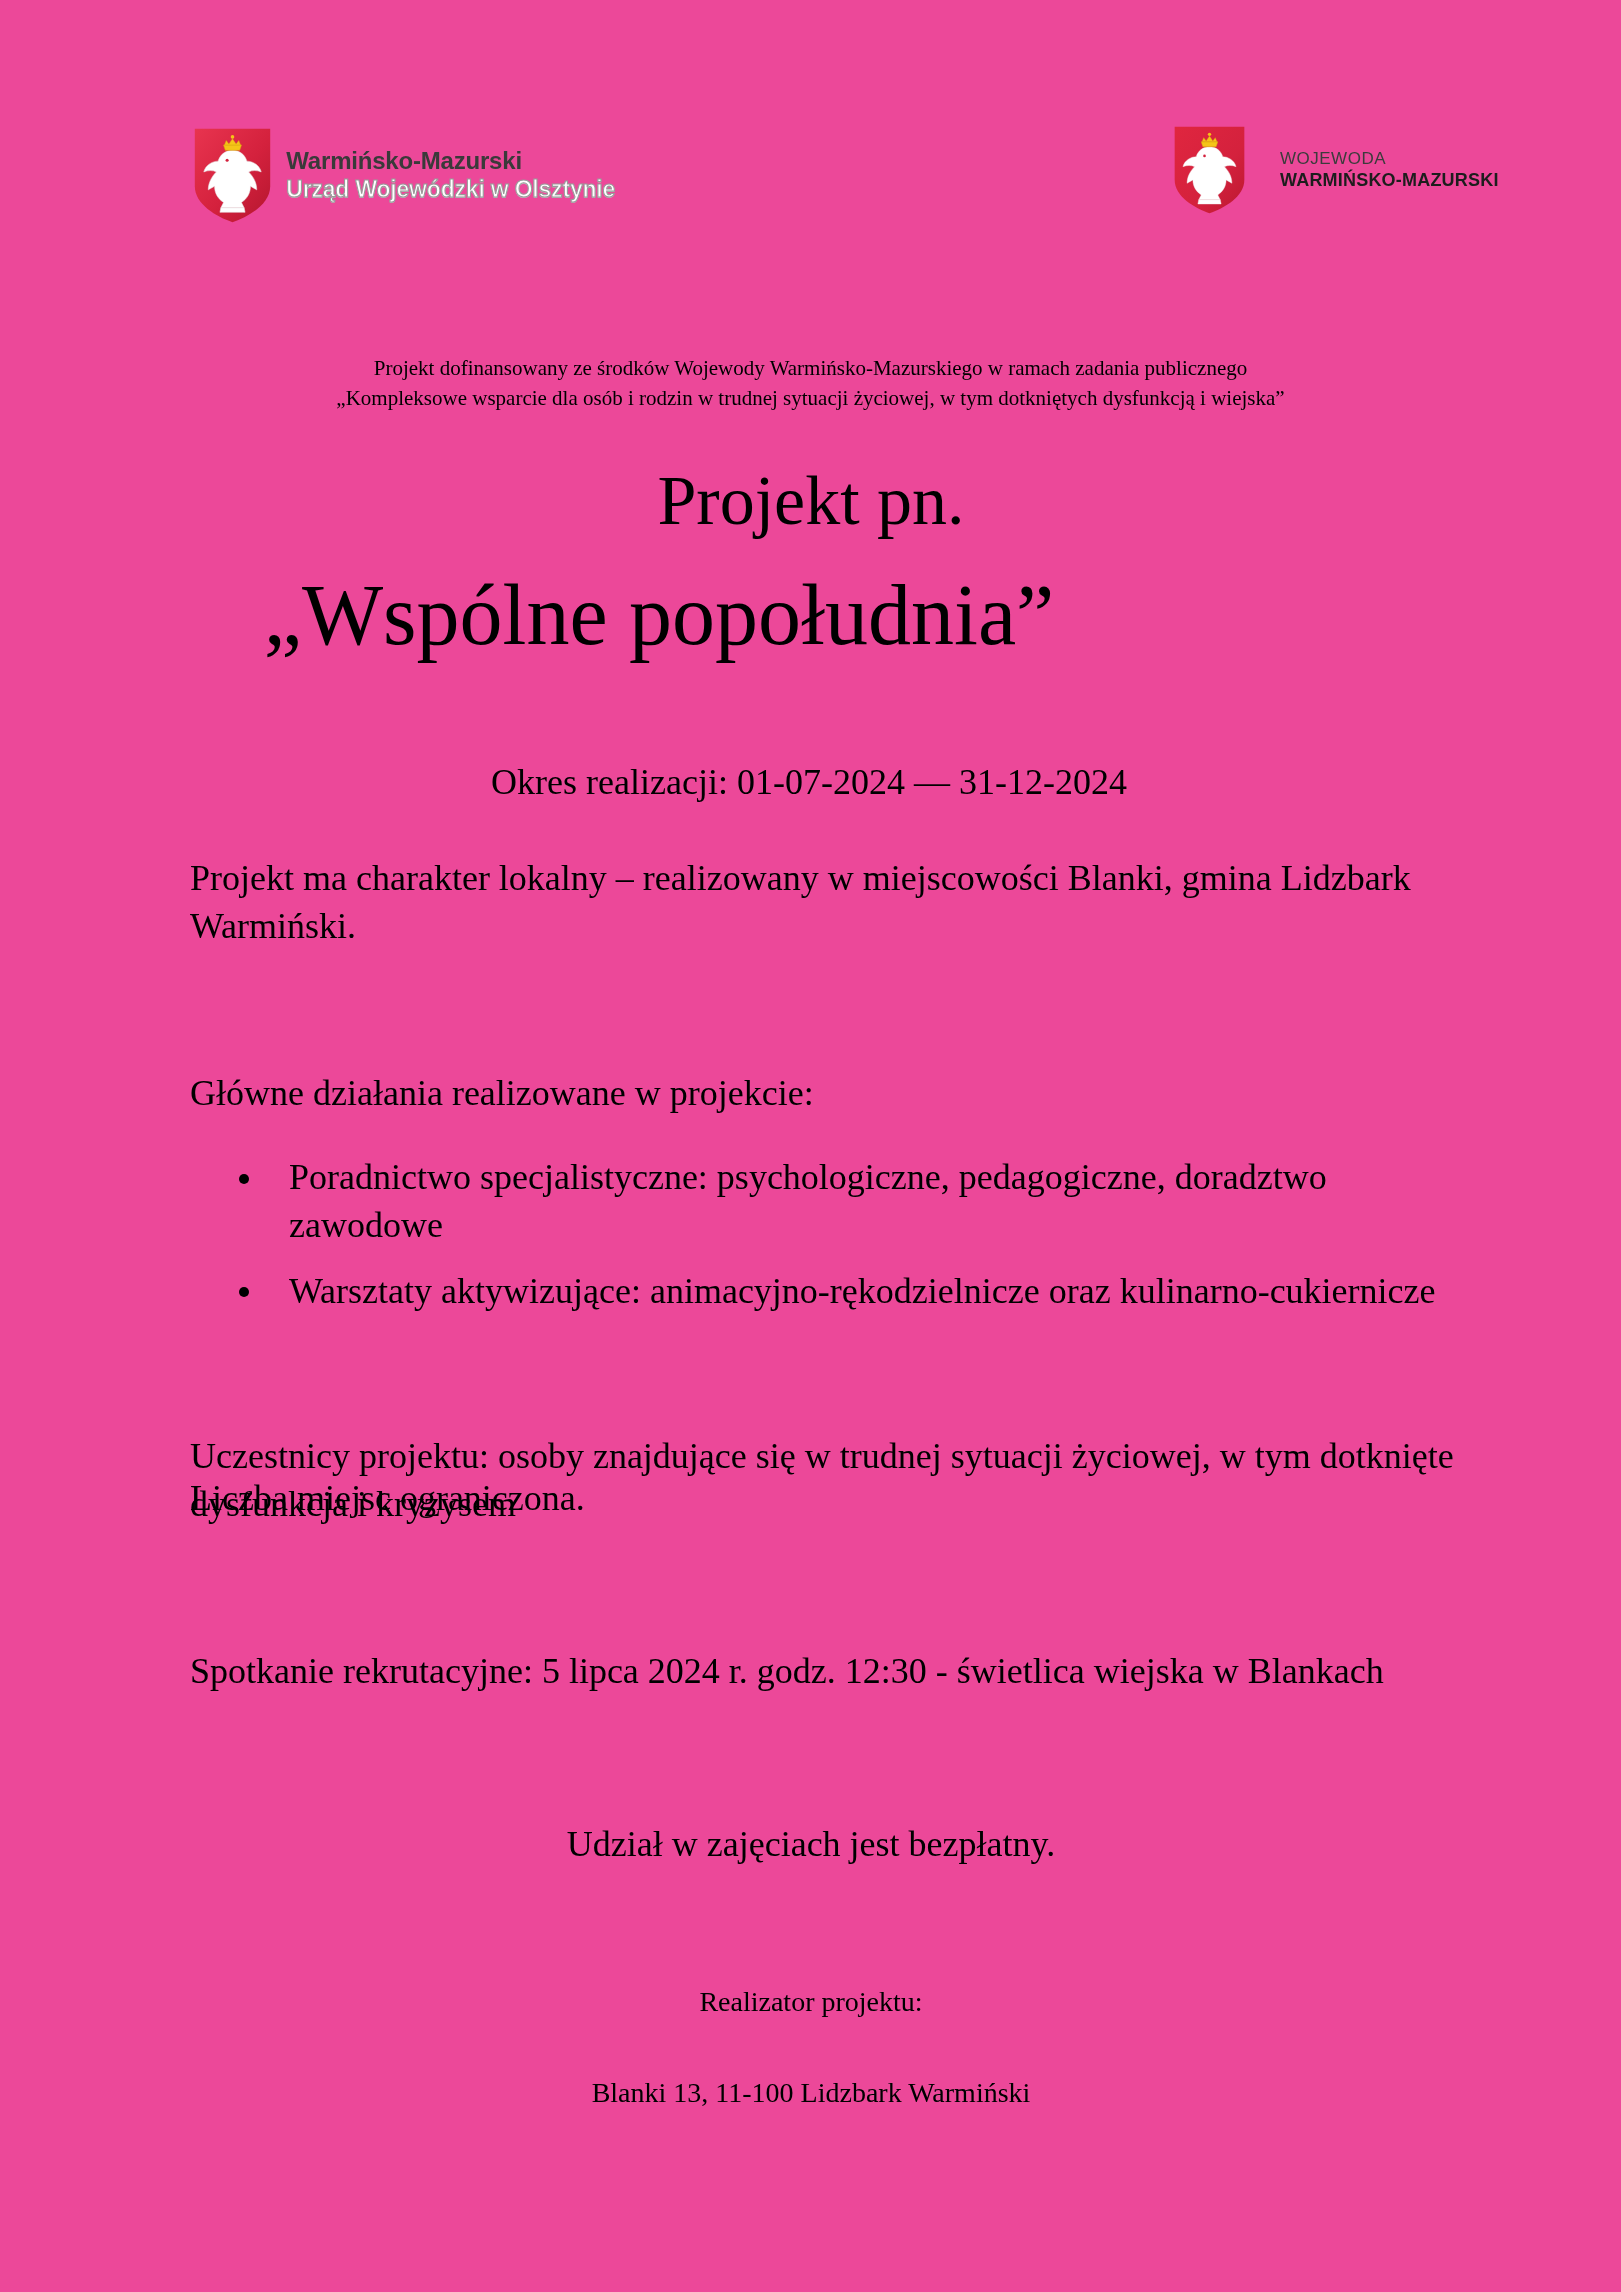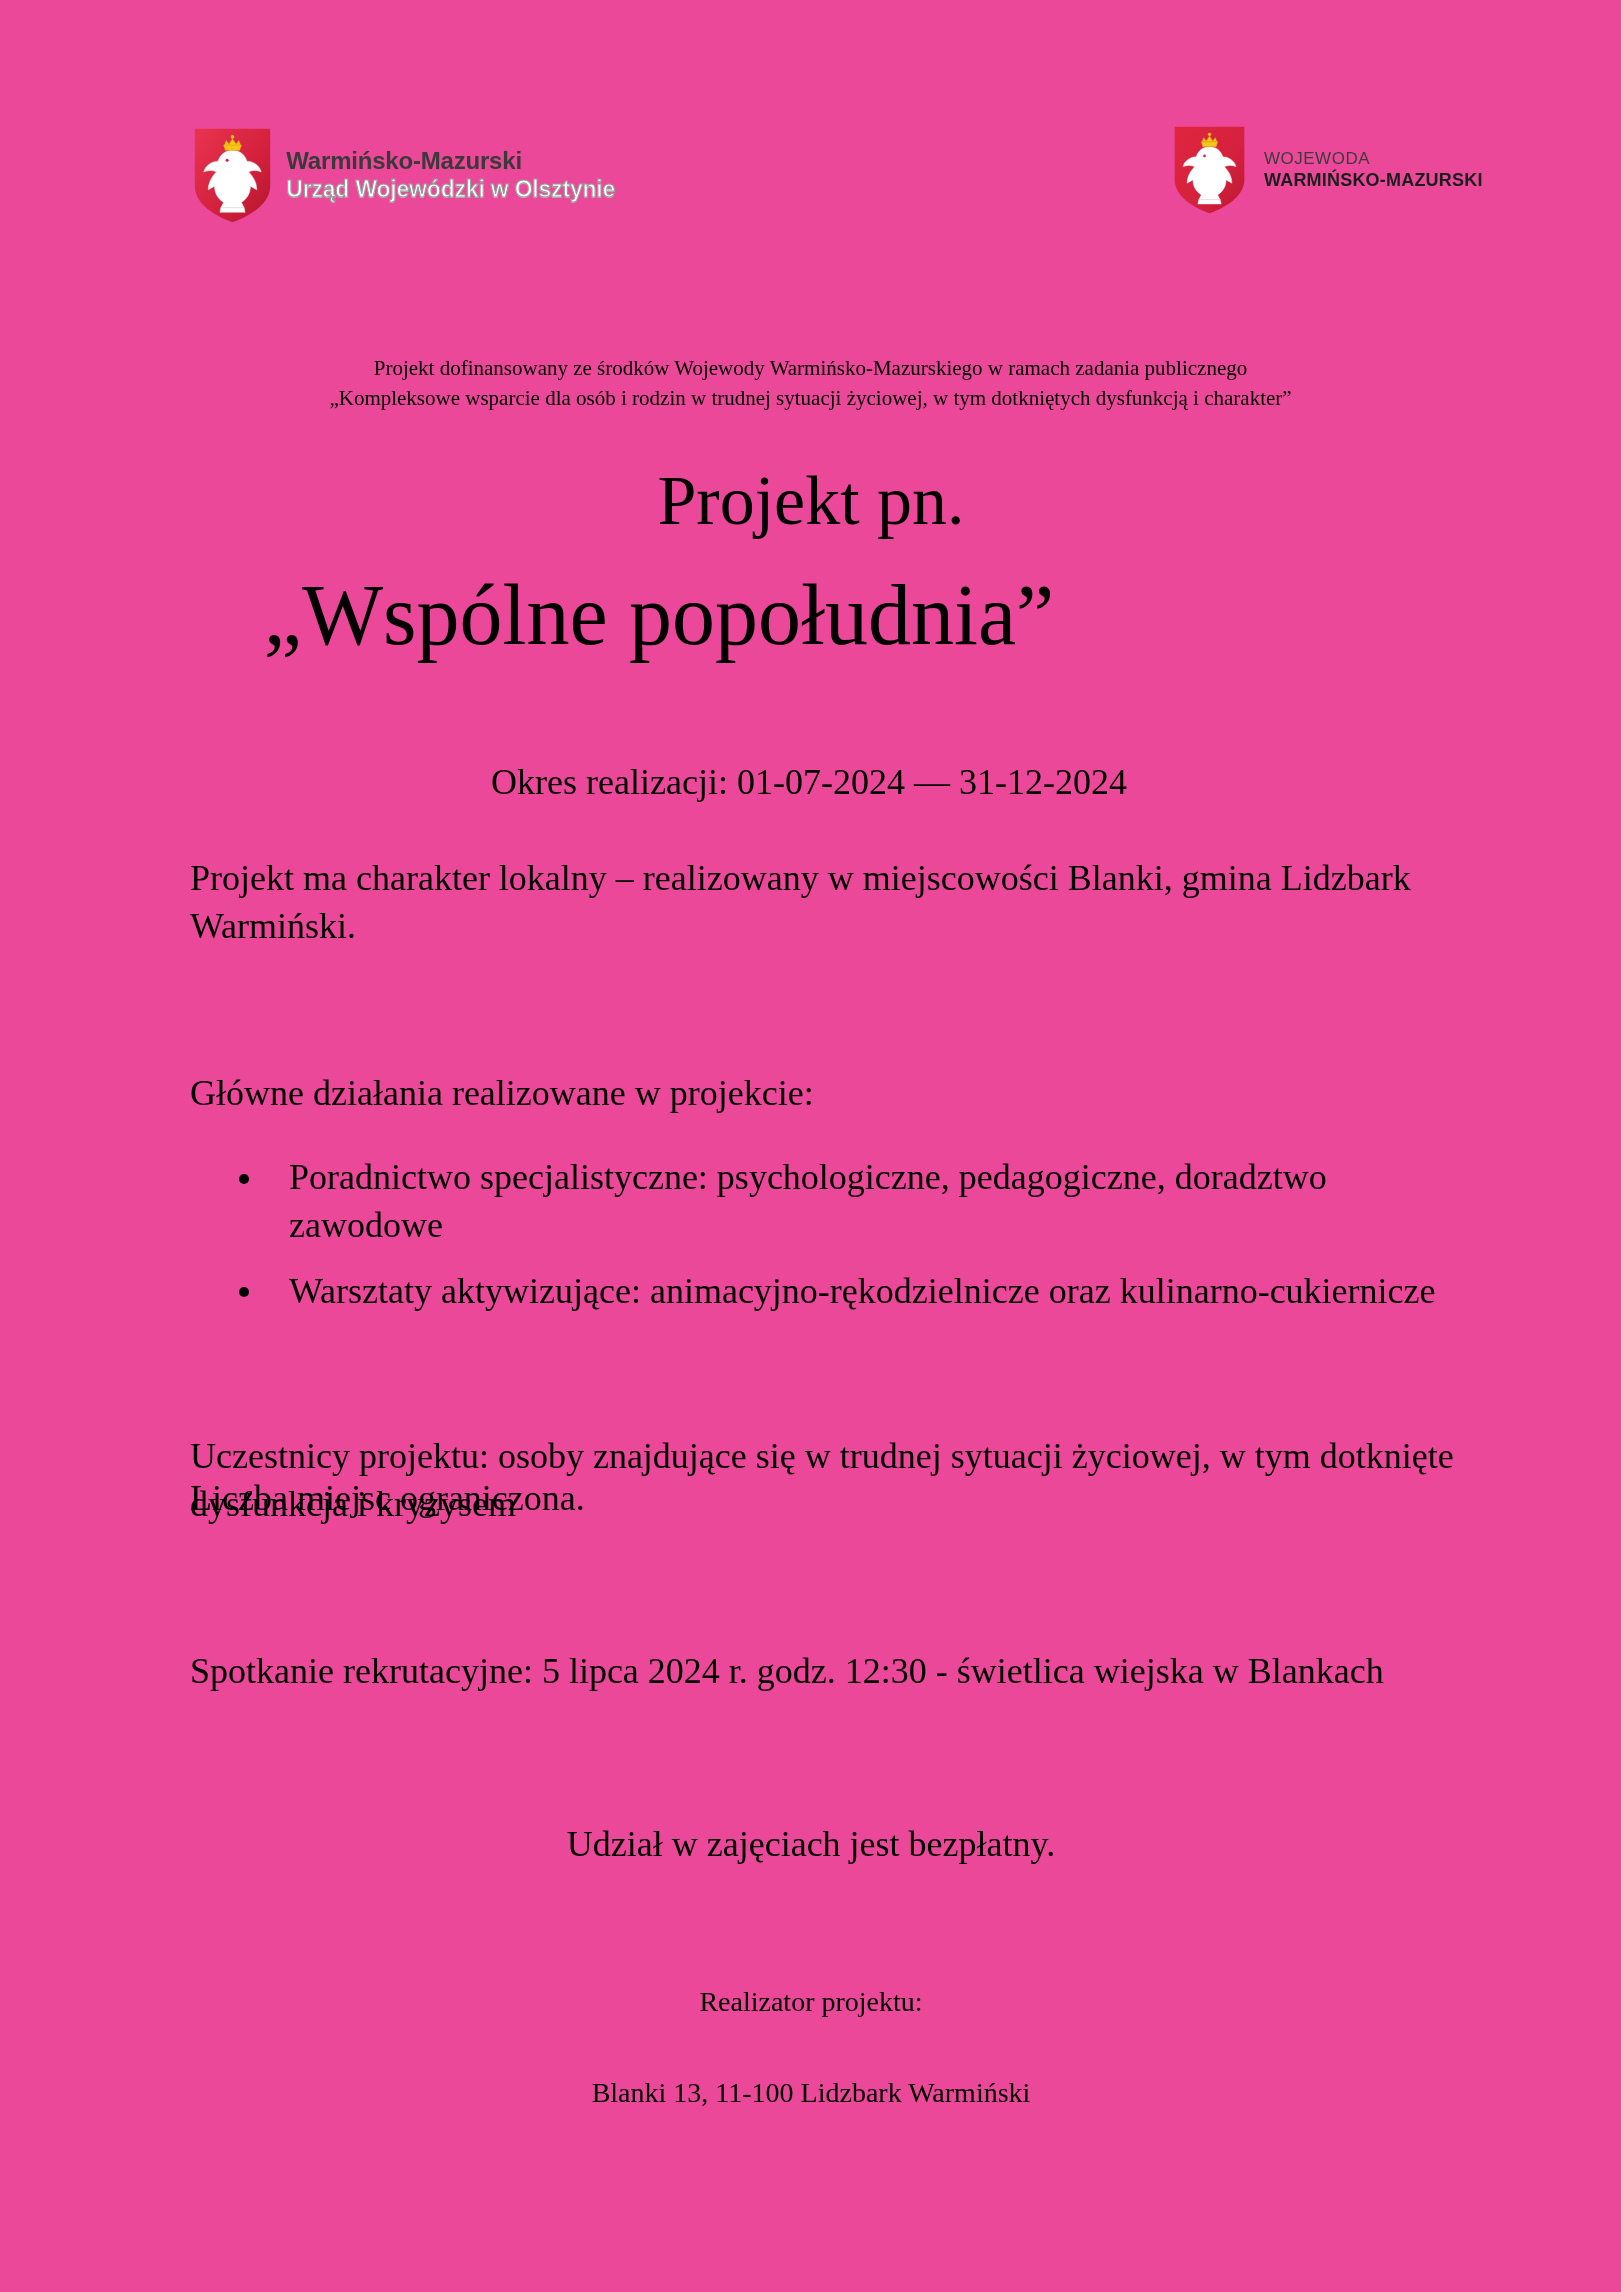--- a/index.html
+++ b/index.html
@@ -59,21 +59,21 @@
     font-family: "Liberation Sans", "DejaVu Sans", sans-serif;
     font-weight: bold;
     font-size: 23px;
     color: #ffffff;
     -webkit-text-stroke: 1.1px #9a9a9a;
     text-shadow: 0 0.9px 0 #bdbdbd;
     letter-spacing: -0.2px;
     white-space: nowrap;
   }
   .logo-text-right {
-    margin-left: 18px;
+    margin-left: 34px;
     line-height: 1.25;
   }
   .logo-r1 {
     font-family: "Liberation Sans", "DejaVu Sans", sans-serif;
     font-size: 17px;
     color: #3c3c3c;
     letter-spacing: 0.5px;
     white-space: nowrap;
   }
   .logo-r2 {
@@ -258,21 +258,21 @@
         <div class="logo-r1">WOJEWODA</div>
         <div class="logo-r2">WARMIŃSKO-MAZURSKI</div>
       </span>
     </div>
   </div>
 
   <div class="content">
 
     <div class="funding">
       <div>Projekt dofinansowany ze środków Wojewody Warmińsko-Mazurskiego w ramach zadania publicznego</div>
-      <div>„Kompleksowe wsparcie dla osób i rodzin w trudnej sytuacji życiowej, w tym dotkniętych dysfunkcją i charakter”</div>
+      <div>„Kompleksowe wsparcie dla osób i rodzin w trudnej sytuacji życiowej, w tym dotkniętych dysfunkcją i wiejska”</div>
     </div>
 
     <div class="title-small">Projekt pn.</div>
     <div class="title-big">„Wspólne popołudnia”</div>
 
     <div class="period">Okres realizacji: 01-07-2024 — 31-12-2024</div>
 
     <div class="para p-local">Projekt ma charakter lokalny – realizowany w miejscowości Blanki, gmina Lidzbark Warmiński.</div>
 
     <div class="para p-actions">Główne działania realizowane w projekcie:</div>

